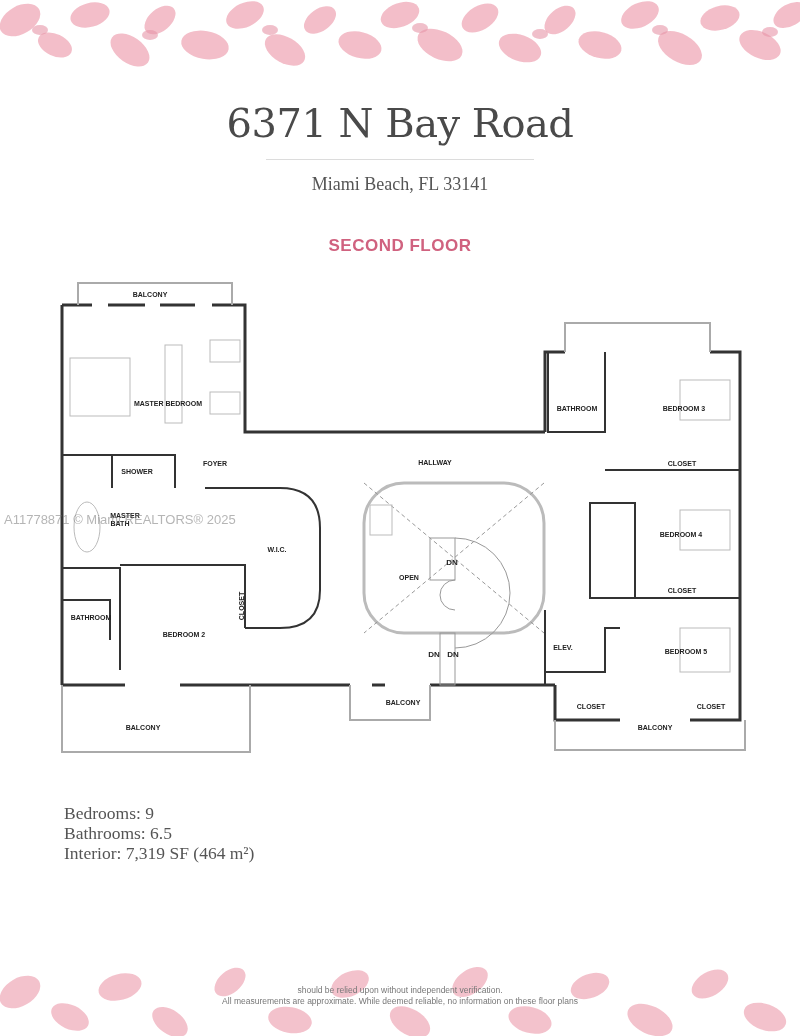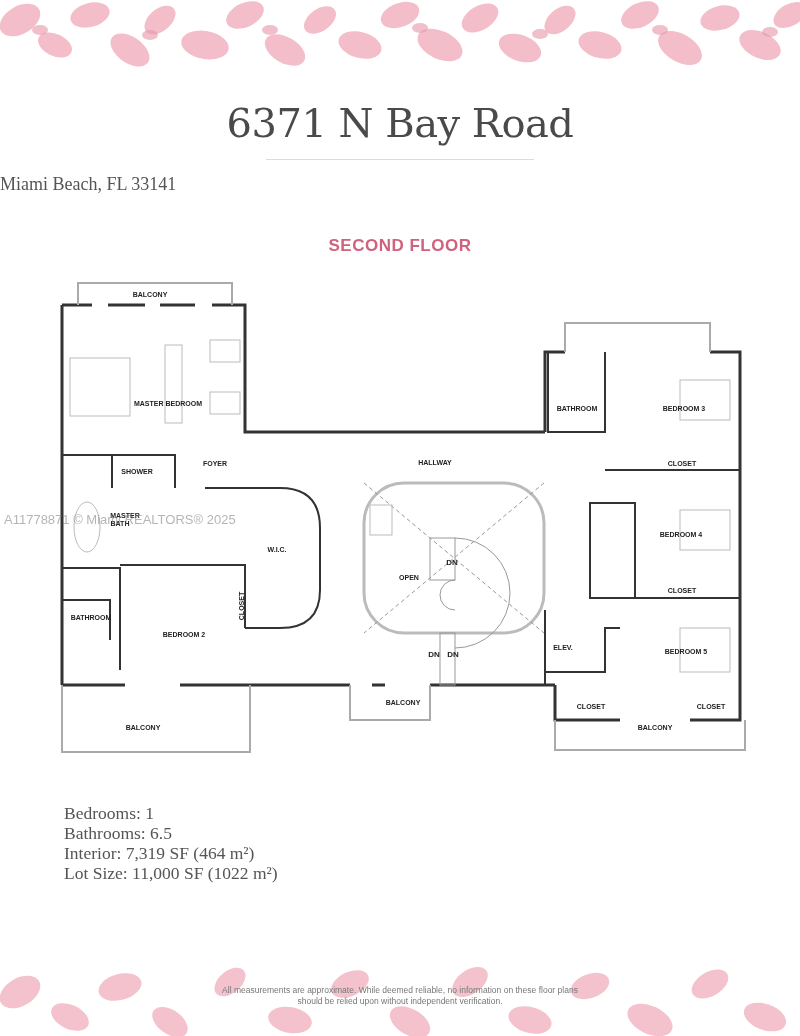--- a/index.html
+++ b/index.html
@@ -2,21 +2,21 @@
 <html><head>
 <meta charset="utf-8">
 <style>
   html, body { margin:0; padding:0; background:#fff; }
   body { width:800px; height:1036px; position:relative; overflow:hidden; font-family:"Liberation Serif", serif; }
   .floral { position:absolute; left:0; width:800px; overflow:hidden; }
   .floral.top { top:0; height:72px; }
   .floral.bottom { top:962px; height:74px; }
   .title { position:absolute; top:100px; left:0; width:800px; text-align:center; font-family:"DejaVu Serif", serif; font-size:40px; color:#4a4a4a; letter-spacing:-0.5px; font-weight:300; }
   .rule { position:absolute; top:159px; left:266px; width:268px; height:1px; background:#dcdcdc; }
-  .subtitle { position:absolute; top:174px; left:0; width:800px; text-align:left; font-family:"Liberation Serif", serif; font-size:18px; color:#555; }
+  .subtitle { position:absolute; top:174px; left:0; width:800px; text-align:center; font-family:"Liberation Serif", serif; font-size:18px; color:#555; }
   .floor-label { position:absolute; top:236px; left:0; width:800px; text-align:center; font-family:"Liberation Sans", sans-serif; font-weight:bold; font-size:17px; color:#d0627f; letter-spacing:0.5px; }
   .plan { position:absolute; top:270px; left:0; width:800px; height:500px; }
   .plan text { font-family:"Liberation Sans", sans-serif; font-weight:bold; fill:#222; }
   .stats { position:absolute; top:803px; left:64px; font-family:"Liberation Serif", serif; font-size:17.5px; color:#555; line-height:20px; }
   .disclaimer { position:absolute; top:985px; left:150px; width:500px; text-align:center; font-family:"Liberation Sans", sans-serif; font-size:8.5px; color:#777; line-height:11px; }
   .watermark { position:absolute; top:512px; left:4px; font-family:"Liberation Sans", sans-serif; font-size:13px; color:rgba(120,120,120,0.55); }
 </style>
 </head>
 <body>
 
@@ -146,24 +146,23 @@
       <text x="591" y="709" font-size="7" text-anchor="middle">CLOSET</text>
       <text x="711" y="709" font-size="7" text-anchor="middle">CLOSET</text>
       <text x="655" y="730" font-size="7" text-anchor="middle">BALCONY</text>
     </g>
   </svg>
 </div>
 
 <div class="watermark">A11778871 © Miami REALTORS® 2025</div>
 
 <div class="stats">
-  <div>Bedrooms: 1</div>
+  <div>Bedrooms: 9</div>
   <div>Bathrooms: 6.5</div>
   <div>Interior: 7,319 SF (464 m²)</div>
-  <div>Lot Size: 11,000 SF (1022 m²)</div>
 </div>
 
 <div class="floral bottom">
   <svg width="800" height="74" viewBox="0 0 800 74">
     <g fill="#f2b8c4" opacity="0.85">
       <ellipse cx="20" cy="30" rx="22" ry="14" transform="rotate(-30 20 30)"></ellipse>
       <ellipse cx="70" cy="55" rx="20" ry="12" transform="rotate(25 70 55)"></ellipse>
       <ellipse cx="120" cy="25" rx="22" ry="13" transform="rotate(-15 120 25)"></ellipse>
       <ellipse cx="170" cy="60" rx="20" ry="12" transform="rotate(35 170 60)"></ellipse>
       <ellipse cx="230" cy="20" rx="18" ry="11" transform="rotate(-40 230 20)"></ellipse>
@@ -174,15 +173,15 @@
       <ellipse cx="530" cy="58" rx="22" ry="13" transform="rotate(15 530 58)"></ellipse>
       <ellipse cx="590" cy="24" rx="20" ry="12" transform="rotate(-20 590 24)"></ellipse>
       <ellipse cx="650" cy="58" rx="24" ry="14" transform="rotate(25 650 58)"></ellipse>
       <ellipse cx="710" cy="22" rx="20" ry="12" transform="rotate(-30 710 22)"></ellipse>
       <ellipse cx="765" cy="55" rx="22" ry="13" transform="rotate(20 765 55)"></ellipse>
     </g>
   </svg>
 </div>
 
 <div class="disclaimer">
+  <div>should be relied upon without independent verification.</div>
   <div>All measurements are approximate. While deemed reliable, no information on these floor plans</div>
-  <div>should be relied upon without independent verification.</div>
 </div>
 
 </body></html>

